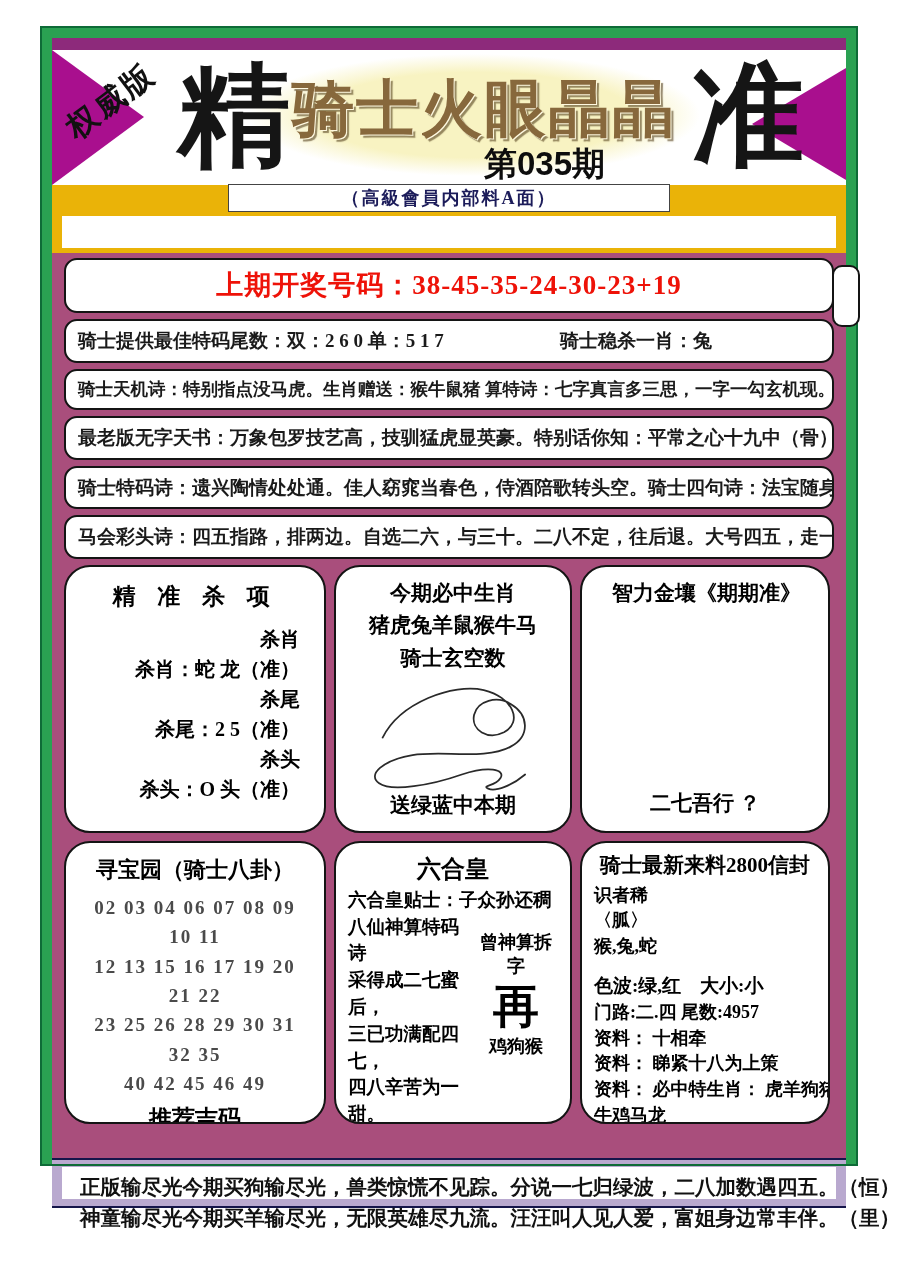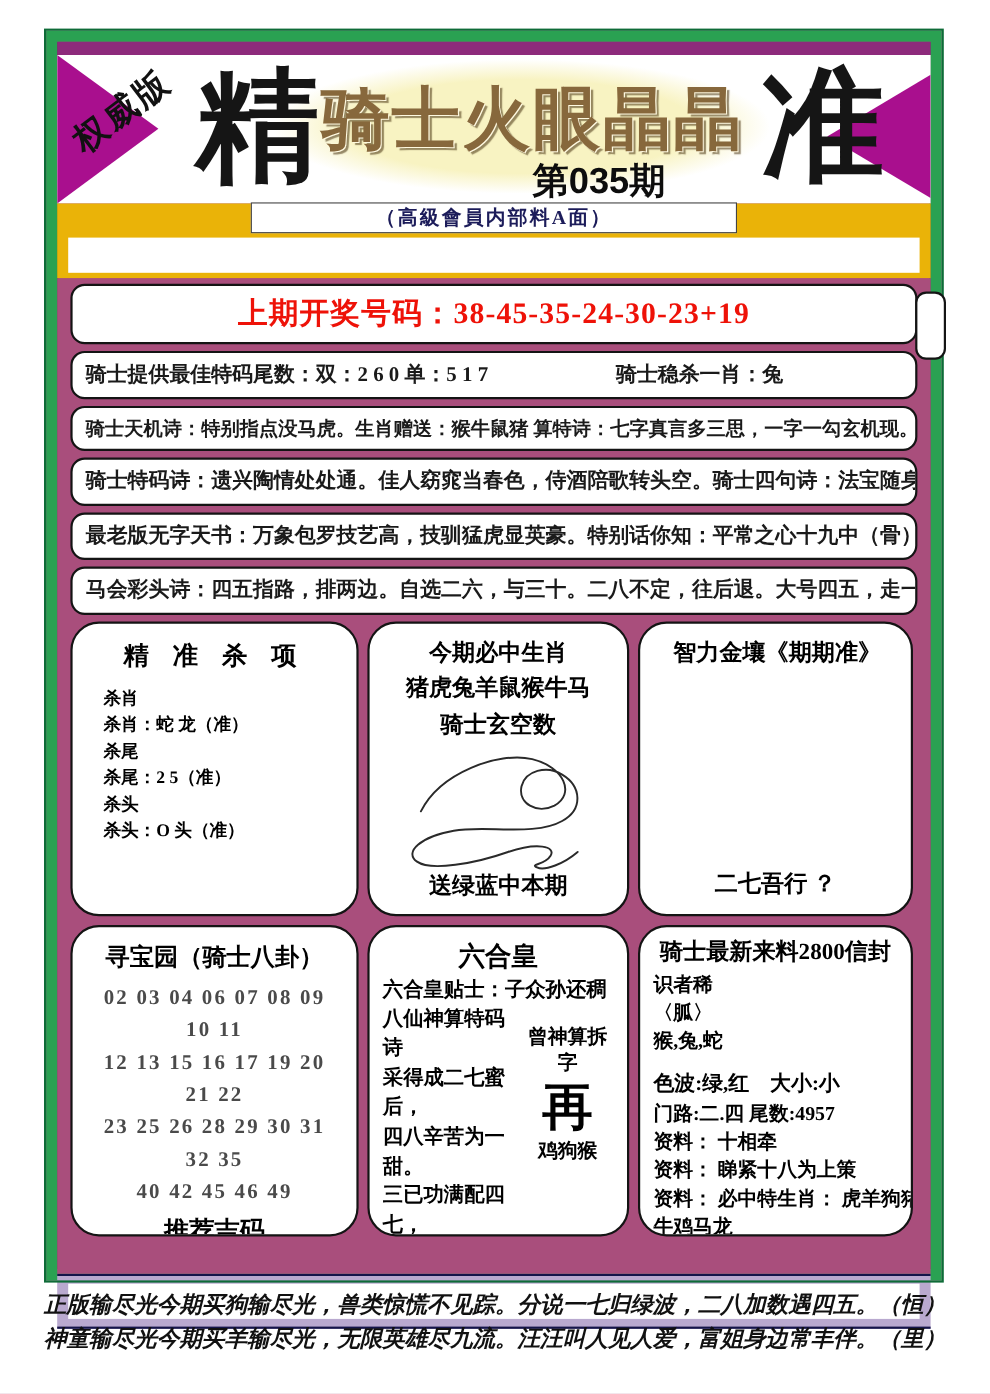--- a/index.html
+++ b/index.html
@@ -56,21 +56,21 @@
   .grid { display:grid; gap:8px; margin:2px 2px 8px; }
   .grid1 { grid-template-columns:262px 238px 250px; }
   .grid2 { grid-template-columns:262px 238px 250px; }
   .panel { background:#ffffff; border:2px solid #141414; border-radius:26px;
            padding:10px 14px; display:flex; flex-direction:column; overflow:hidden; }
   .grid1 .panel { height:268px; }
   .grid2 .panel { height:283px; }
 
   
   .p-kill h3 { text-align:center; font-size:23px; letter-spacing:8px; margin:4px 0 12px; font-weight:700; }
-  .kline { display:flex; justify-content:flex-start; font-size:16px; font-weight:600;
+  .kline { display:flex; justify-content:flex-end; font-size:20px; font-weight:600;
            line-height:1.5; padding:0 10px 0 14px; }
   .k-footer { margin-top:auto; text-align:center; font-size:16.5px; font-weight:600; padding-bottom:2px; }
 
   
   .p-zodiac { align-items:center; text-align:center; }
   .p-zodiac .zl { font-size:21px; font-weight:600; line-height:1.55; }
   .p-zodiac svg { margin-top:2px; }
   .z-footer { margin-top:auto; font-size:21px; font-weight:600; padding-bottom:2px; }
 
   
@@ -99,22 +99,22 @@
   .p-mail h3 { text-align:center; font-size:21px; font-weight:700; margin-bottom:4px; white-space:nowrap; }
   .m-line { font-size:18px; font-weight:600; line-height:1.42; white-space:nowrap; }
   .m-group2 { margin-top:14px; }
   .m-group2 .m-line:first-child { font-size:19px; }
 
   
   .lavender { height:50px; background:#b9a9cf; border-top:2px solid #15154a; border-bottom:2px solid #15154a; padding:7px 10px; }
   .lav-white { height:32px; background:#ffffff; }
 
   
-  .footer { position:absolute; left:0; top:1172px; width:900px; text-align:center;
-            font-size:20.5px; font-weight:600; color:#111; line-height:1.5;font-style:italic; }
+  .footer { position:absolute; left:0; top:1172px; width:900px; text-align:right;
+            font-size:20.5px; font-weight:600; color:#111; line-height:1.5; }
 </style>
 </head>
 <body>
 
 <div class="page">
   <div class="frame">
 
     <div class="top-strip"></div>
 
     <div class="header">
@@ -145,25 +145,25 @@
       <div class="row row-flex">
         <span>骑士提供最佳特码尾数：双：2 6 0 单：5 1 7</span>
         <span>骑士稳杀一肖：兔</span>
       </div>
 
       <div class="row dense">
         <span>骑士天机诗：特别指点没马虎。生肖赠送：猴牛鼠猪 算特诗：七字真言多三思，一字一勾玄机现。</span>
       </div>
 
       <div class="row">
+        <span>最老版无字天书：万象包罗技艺高，技驯猛虎显英豪。特别话你知：平常之心十九中（骨）</span>
+      </div>
+
+      <div class="row">
         <span>骑士特码诗：遗兴陶情处处通。佳人窈窕当春色，侍酒陪歌转头空。骑士四句诗：法宝随身</span>
-      </div>
-
-      <div class="row">
-        <span>最老版无字天书：万象包罗技艺高，技驯猛虎显英豪。特别话你知：平常之心十九中（骨）</span>
       </div>
 
       <div class="row">
         <span>马会彩头诗：四五指路，排两边。自选二六，与三十。二八不定，往后退。大号四五，走一回。</span>
       </div>
 
       <div class="grid grid1">
 
         <section class="panel p-kill">
           <h3>精 准 杀 项</h3>
@@ -221,22 +221,22 @@
 
         </section>
 
         <section class="panel p-king">
           <h3>六合皇</h3>
           <div class="kg-line">六合皇贴士：子众孙还稠</div>
           <div class="kg-flex">
             <div class="kg-left">
               <div class="kg-line">八仙神算特码诗</div>
               <div class="kg-line">采得成二七蜜后，</div>
+              <div class="kg-line">三已功满配四七，</div>
               <div class="kg-line">四八辛苦为一甜。</div>
-              <div class="kg-line">三已功满配四七，</div>
 
             </div>
             <div class="kg-side">
               <div class="st">曾神算拆字</div>
               <div class="big">再</div>
               <div class="sz">鸡狗猴</div>
             </div>
           </div>
 
         </section>

